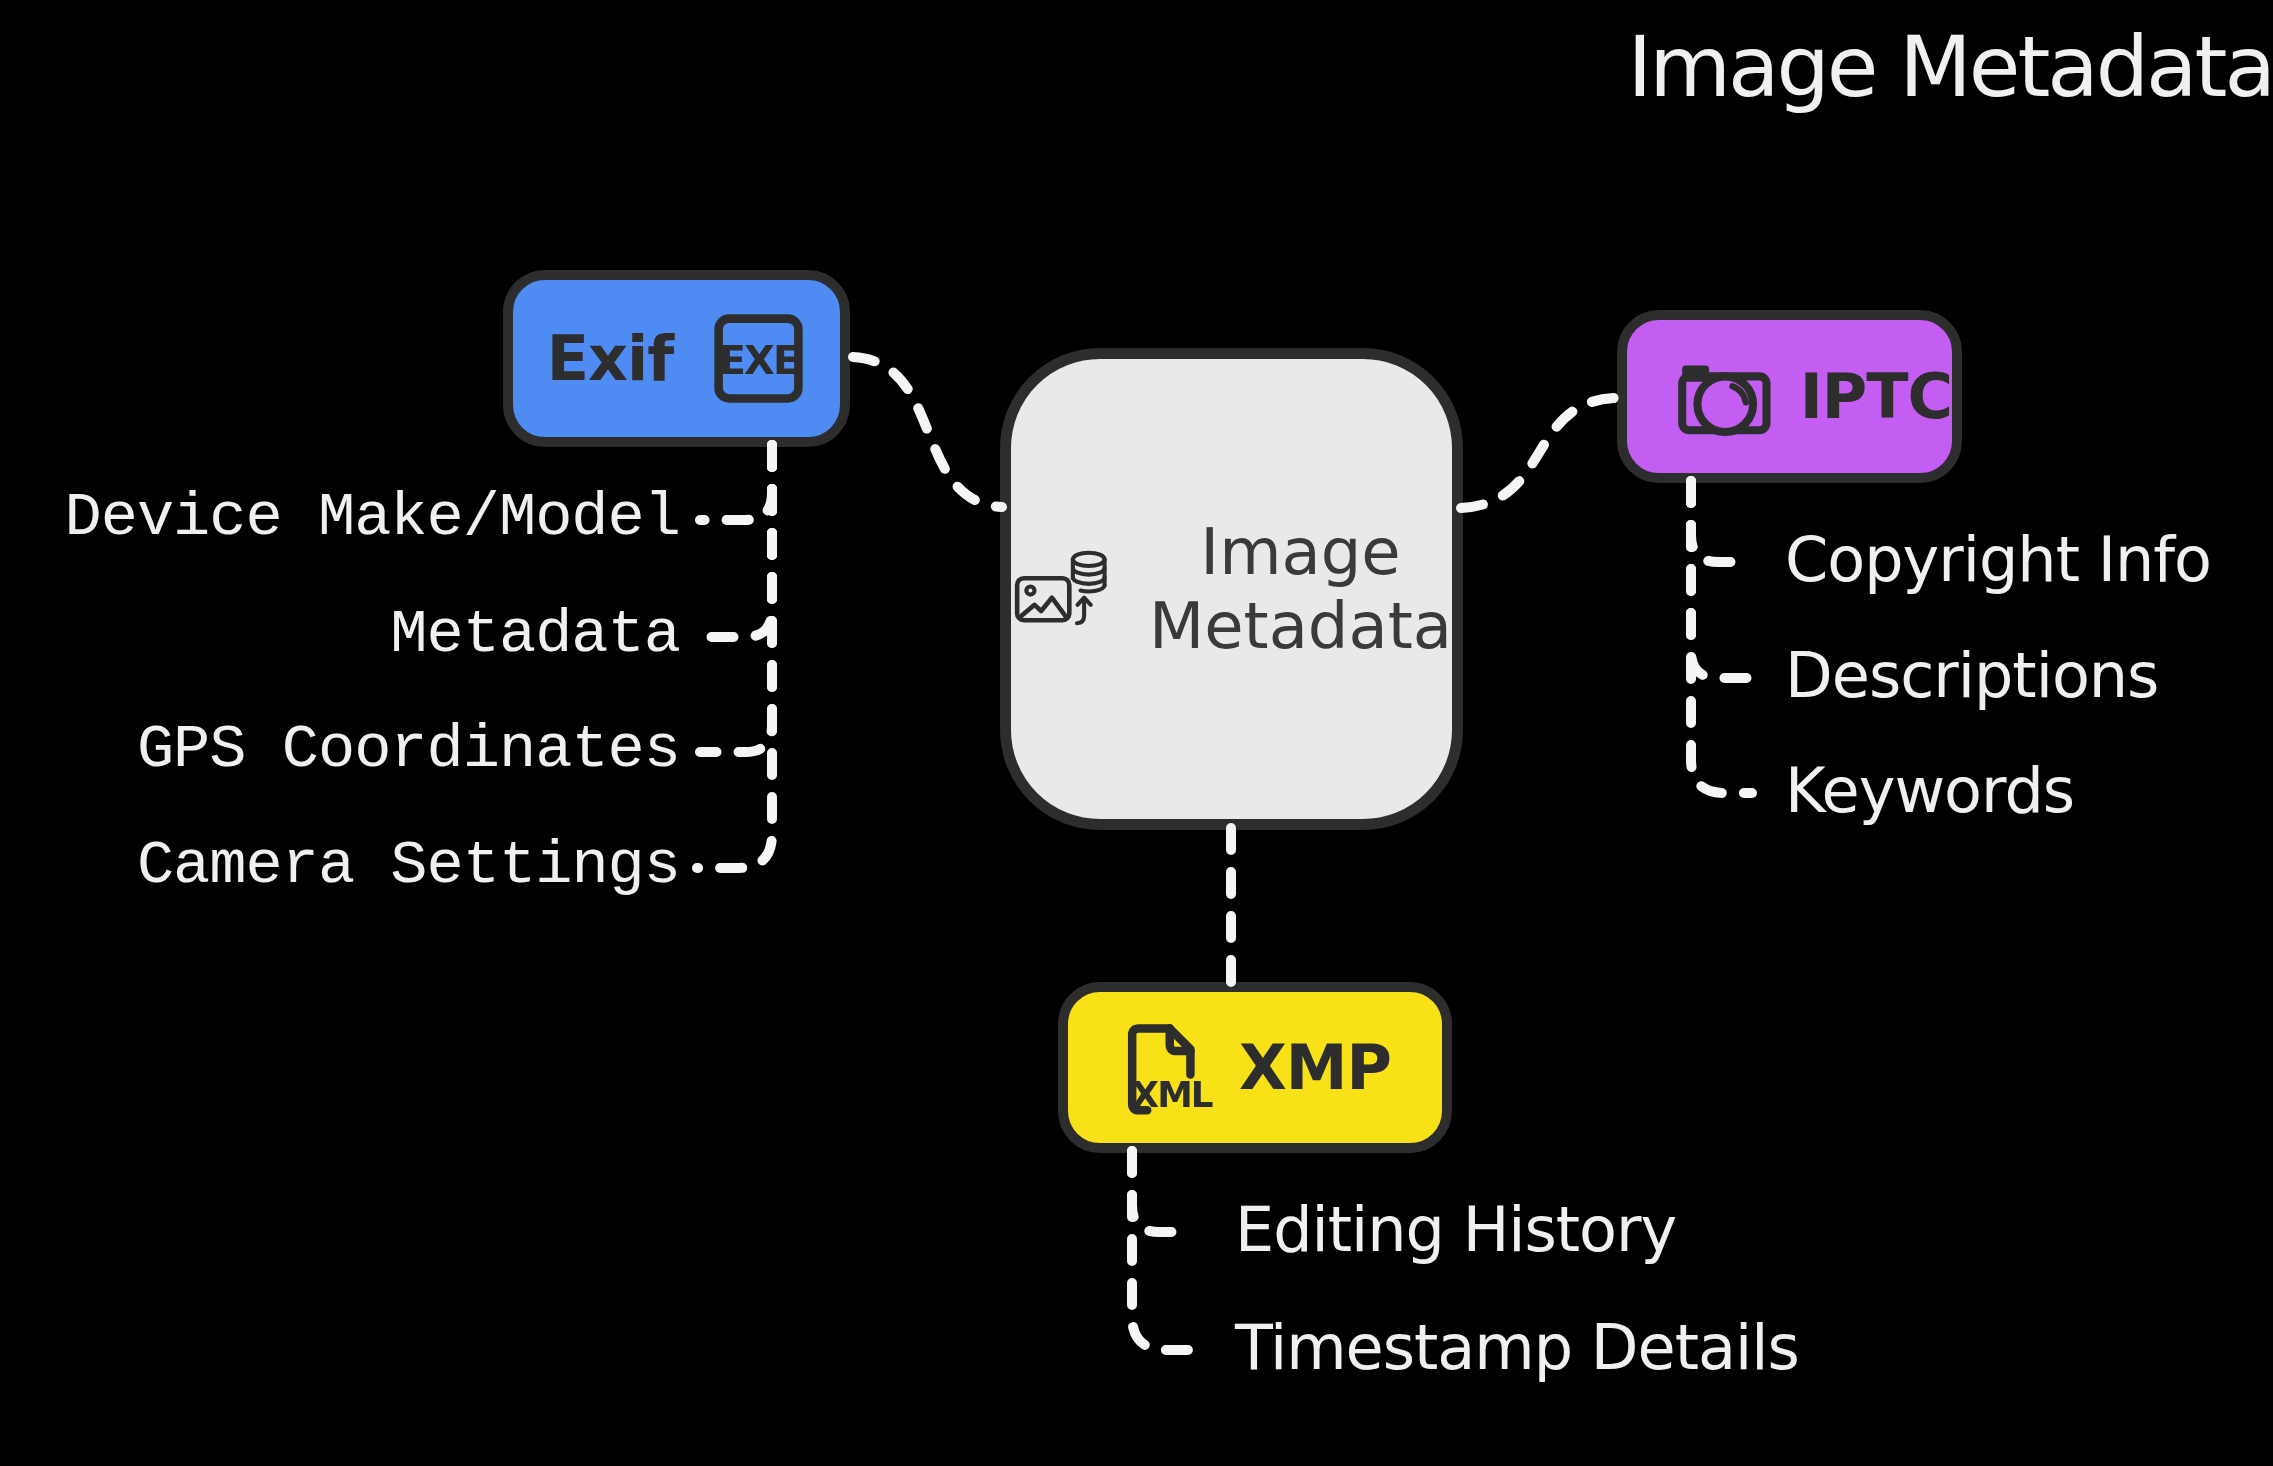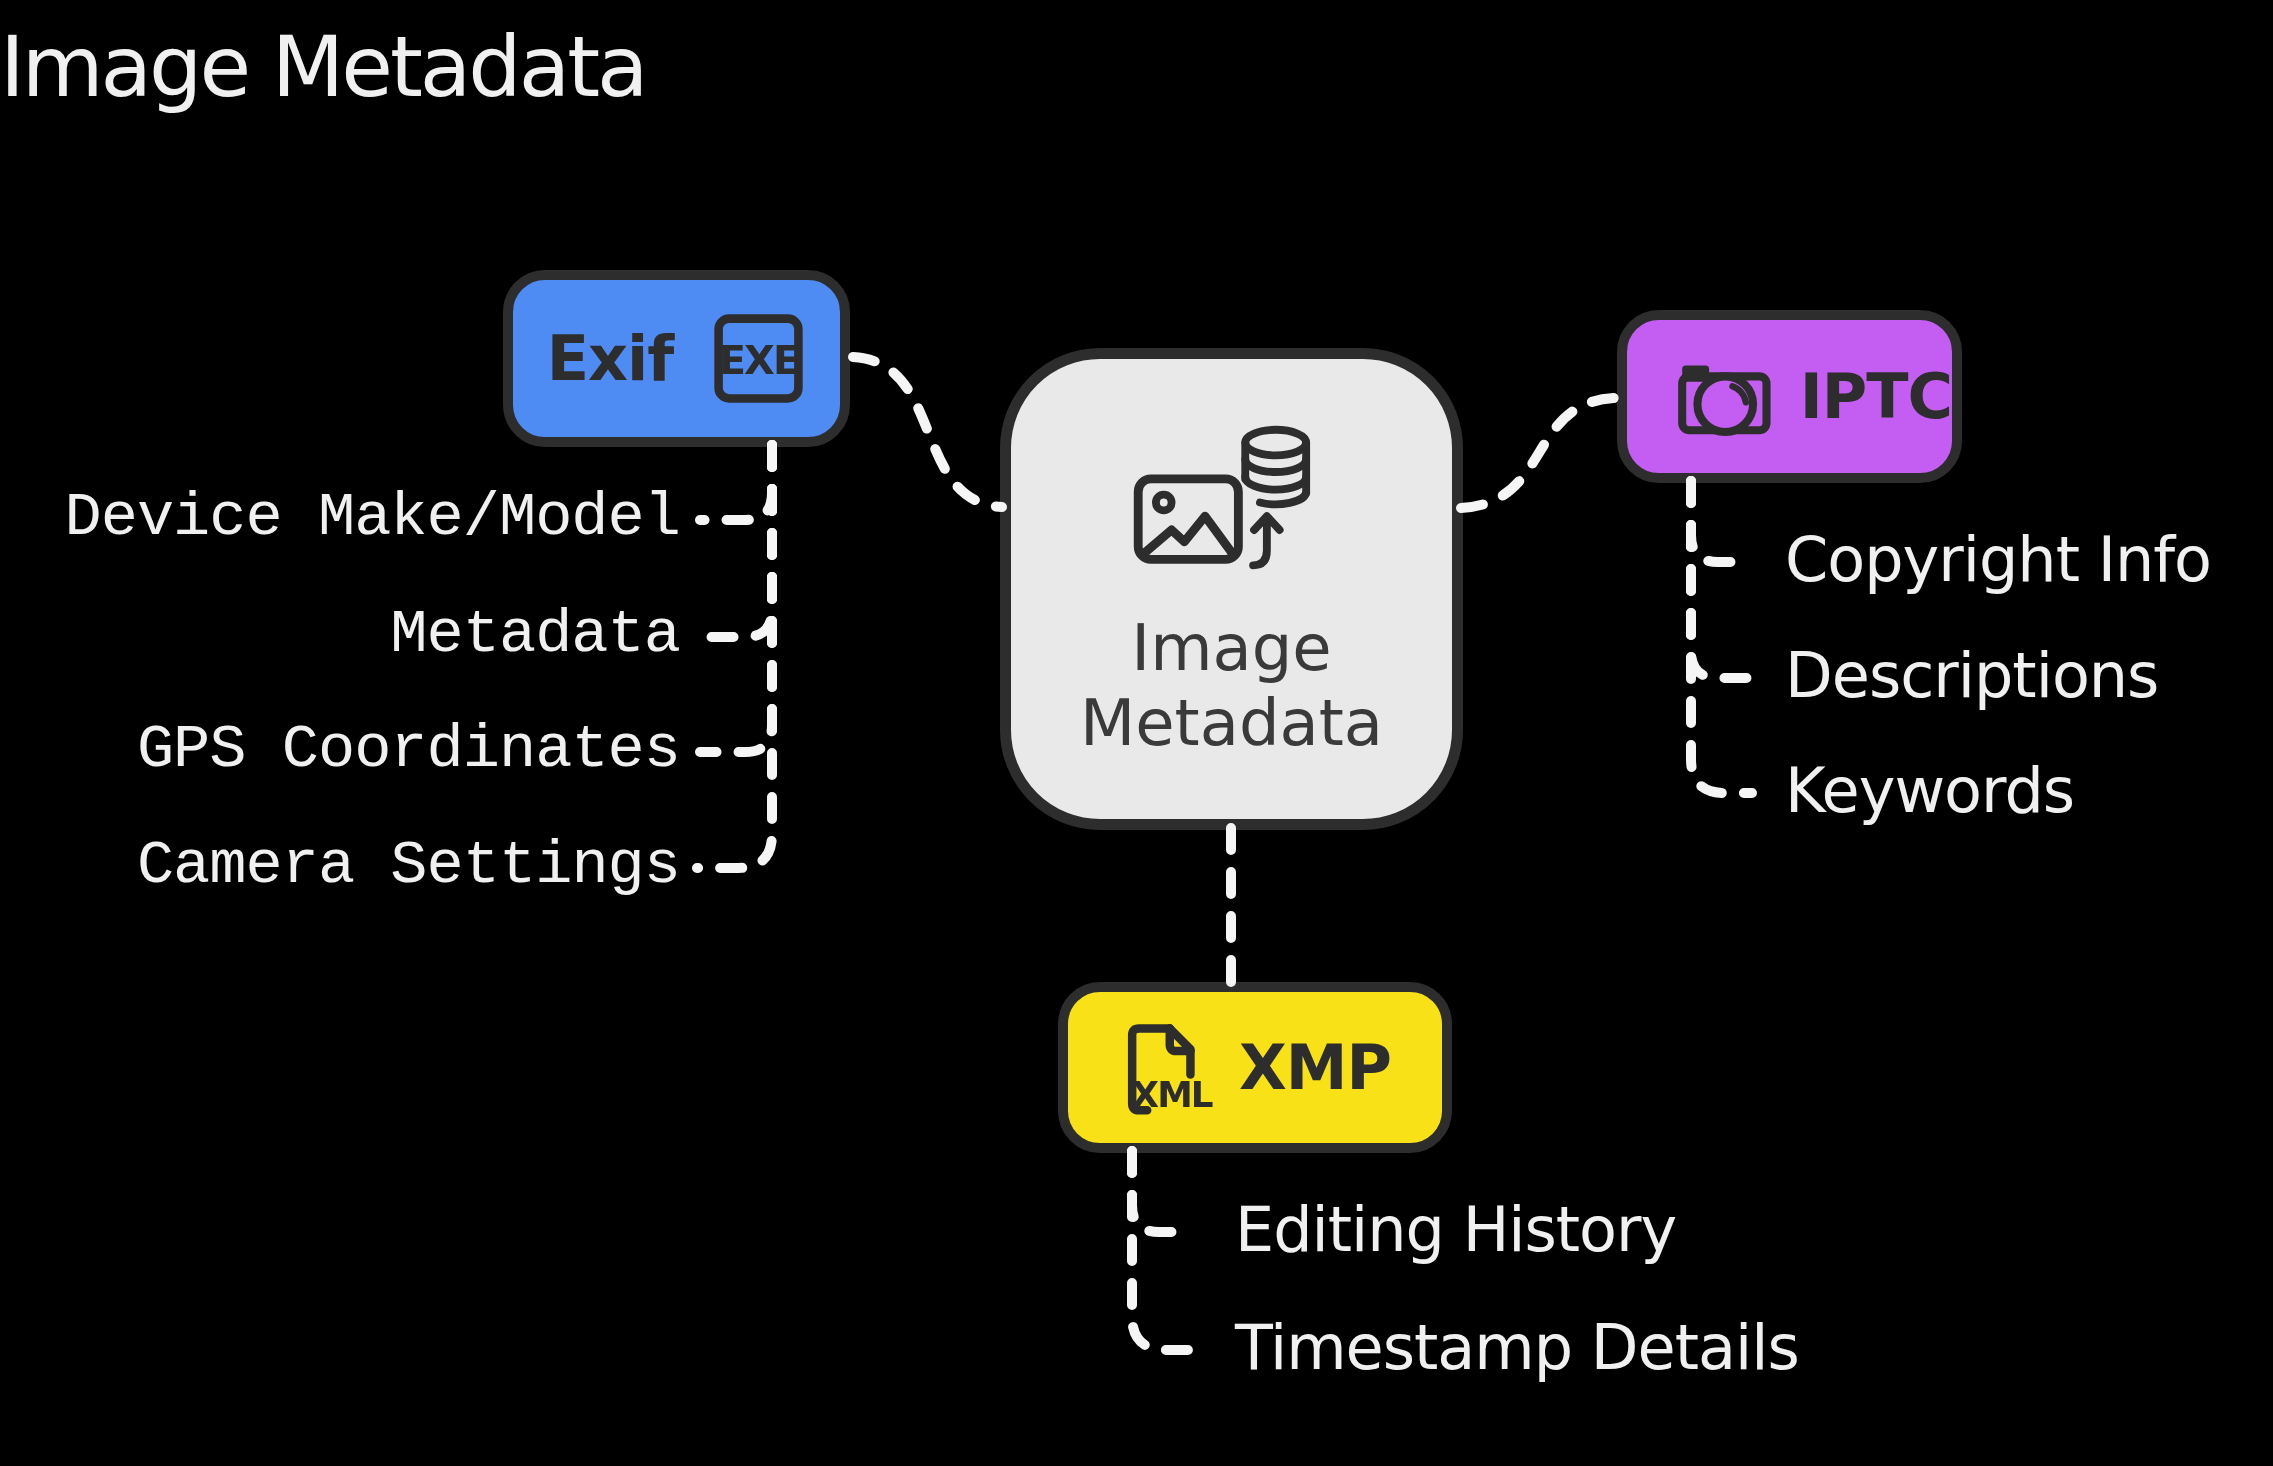--- a/index.html
+++ b/index.html
@@ -2,38 +2,38 @@
 <html style="--background: #000000; --exif: #4e8cf3; --iptc: #c45ef3; --xmp: #f8e117; --center_fill: #e9e9e9; --outline: #2d2d2d; --label: #f0f0f0; --edge: #f5f5f5;"><head>
 <meta charset="utf-8">
 <style>
   html,body{margin:0;padding:0;}
   body{
     width:2273px;height:1466px;position:relative;overflow:hidden;
     background:var(--background,#000);
     font-family:"DejaVu Sans","Liberation Sans",sans-serif;
   }
   .title{
-    position:absolute;top:18px;left:0;width:2273px;text-align:left;
+    position:absolute;top:18px;left:0;width:2273px;text-align:right;
     font-size:84px;font-weight:400;letter-spacing:-3px;color:var(--label,#f0f0f0);
   }
   svg.edges{position:absolute;left:0;top:0;z-index:3;pointer-events:none;}
   .edge{stroke:var(--edge,#f5f5f5);stroke-width:10;fill:none;
         stroke-linecap:round;stroke-dasharray:22 22;}
   .node{
     position:absolute;z-index:2;box-sizing:border-box;
     border:10px solid var(--outline,#2d2d2d);border-radius:42px;
     display:flex;align-items:center;justify-content:center;
   }
   .node .nlabel{font-size:62px;font-weight:700;color:var(--outline,#2d2d2d);letter-spacing:-1px;}
   .node-exif{left:503px;top:270px;width:347px;height:177px;background:var(--exif,#4e8cf3);gap:38px;}
   .node-iptc{left:1617px;top:310px;width:345px;height:173px;background:var(--iptc,#c45ef3);gap:26px;padding-left:48px;}
   .node-xmp{left:1058px;top:982px;width:394px;height:171px;background:var(--xmp,#f8e117);gap:26px;}
   .node-center{
     left:1000px;top:348px;width:463px;height:482px;background:var(--center_fill,#e9e9e9);
-    border-width:11px;border-radius:100px;flex-direction:column;gap:28px;
+    border-width:11px;border-radius:100px;flex-direction:row;gap:28px;
   }
   .node-center .clabel{
     font-size:64px;line-height:1.16;text-align:center;color:#3a3a3a;font-weight:400;
   }
   .leaf{
     position:absolute;font-size:62px;font-weight:400;color:var(--label,#f0f0f0);
     transform:translateY(-54%);white-space:nowrap;letter-spacing:-1px;
   }
   .leaf-left{right:1593px;text-align:right;font-family:Liberation Mono, monospace;}
   .leaf-right{left:1785px;}

